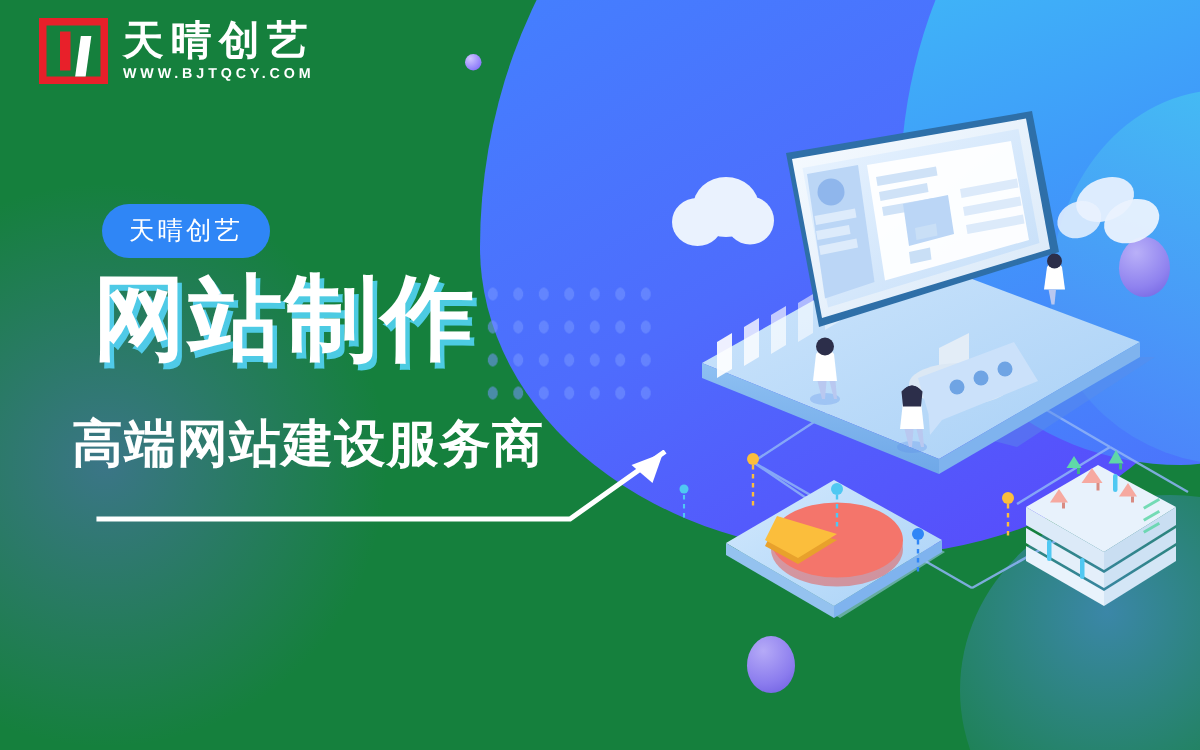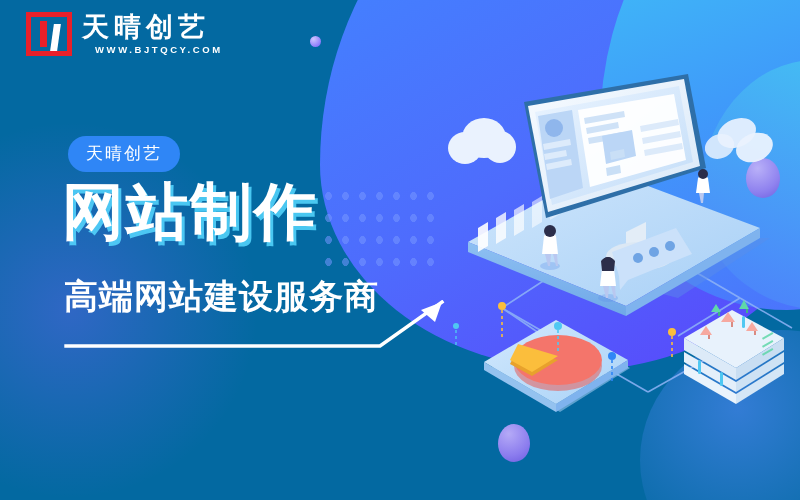--- a/index.html
+++ b/index.html
@@ -5,21 +5,21 @@
   html, body {
     margin: 0;
     padding: 0;
     background: #000;
   }
   #banner {
     position: relative;
     width: 800px;
     height: 500px;
     overflow: hidden;
-    background: #0369a1;
+    background: #15803d;
     font-family: "Liberation Sans", "DejaVu Sans", sans-serif;
     user-select: none;
   }
 
   
   .bg-layer { position: absolute; inset: 0; overflow: hidden; }
 
   .blob-blue-main {
     position: absolute;
     left: 320px; top: -170px;
@@ -141,21 +141,20 @@
     font-weight: 700;
     letter-spacing: 5px;
     line-height: 1.05;
   }
   .logo-url {
     color: #ffffff;
     font-size: 9.5px;
     font-weight: 700;
     letter-spacing: 2.6px;
     margin-top: 3px;
-    margin-left: 13px;
   }
 
   
   .badge {
     position: absolute;
     left: 68px; top: 136px;
     background: #2F86F6;
     color: #ffffff;
     font-size: 17px;
     font-weight: 500;
@@ -169,21 +168,21 @@
     color: #ffffff;
     font-size: 62px;
     font-weight: 700;
     letter-spacing: 2px;
     line-height: 1.05;
     text-shadow: 3px 4px 0 rgba(86,216,255,.85);
     font-family: Liberation Mono, monospace;
   }
   .subhead {
     position: absolute;
-    left: 64px; top: 278px;
+    left: 48px; top: 278px;
     color: #ffffff;
     font-size: 34px;
     font-weight: 700;
     letter-spacing: 1px;
     line-height: 1.1;
   }
   .rule-arrow { position: absolute; left: 50px; top: 300px; }
 
   
   .illus { position: absolute; left: 440px; top: 60px; width: 360px; height: 420px; }

